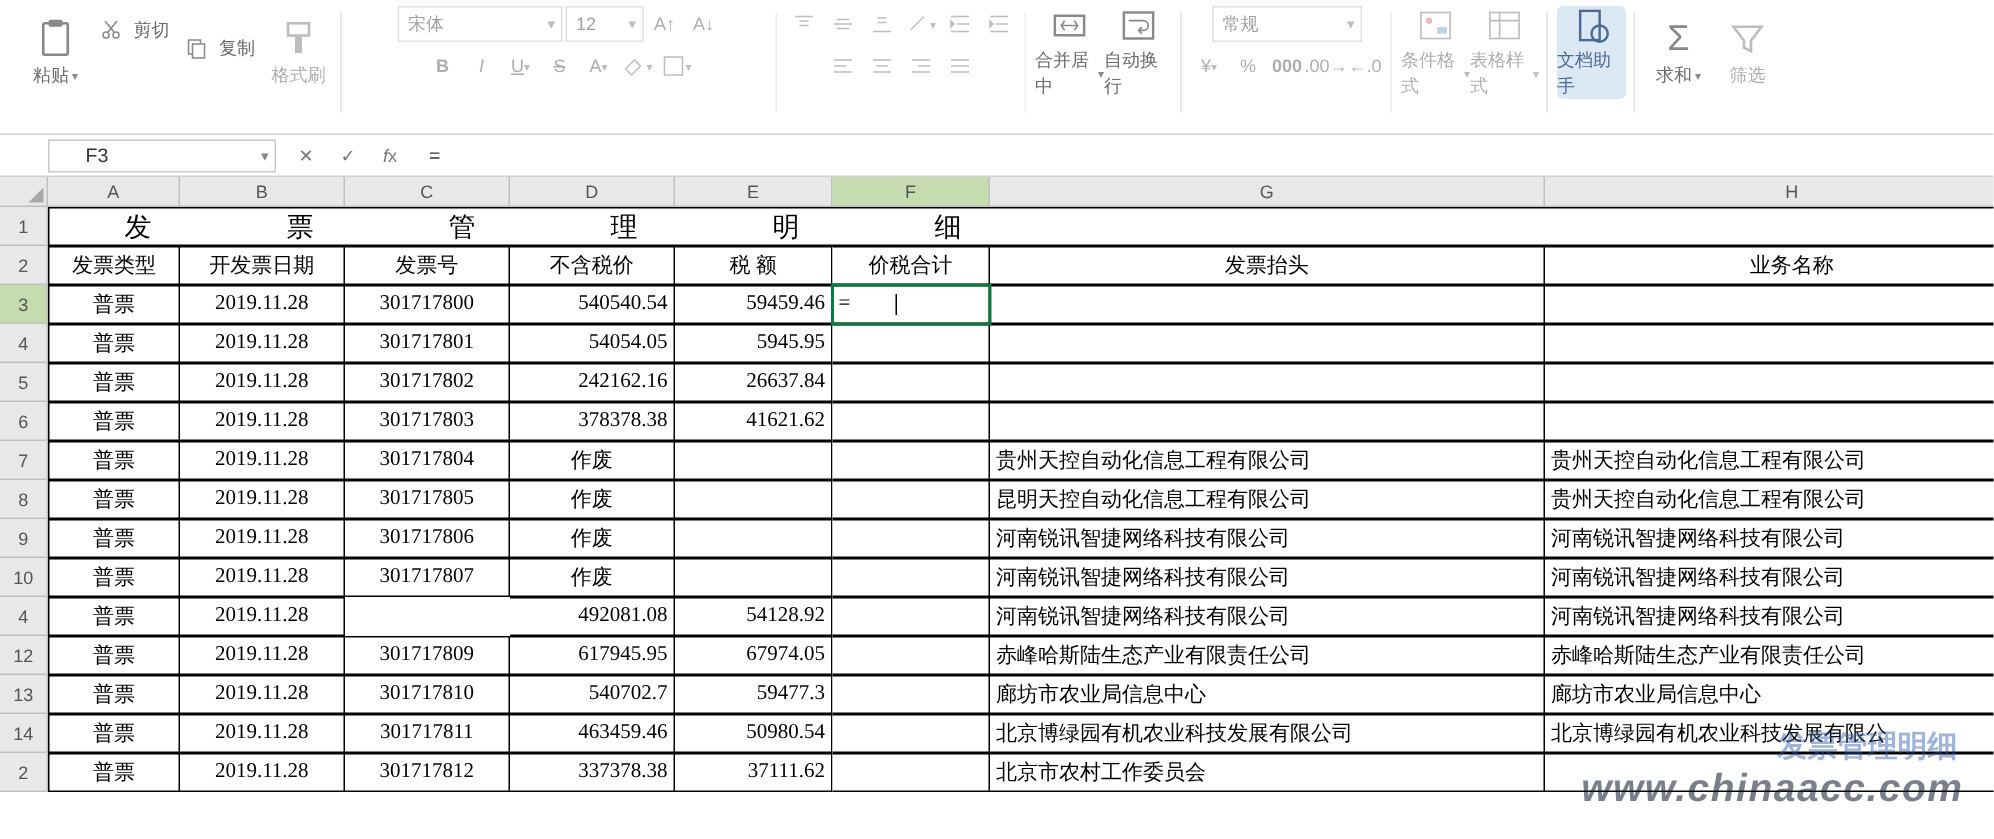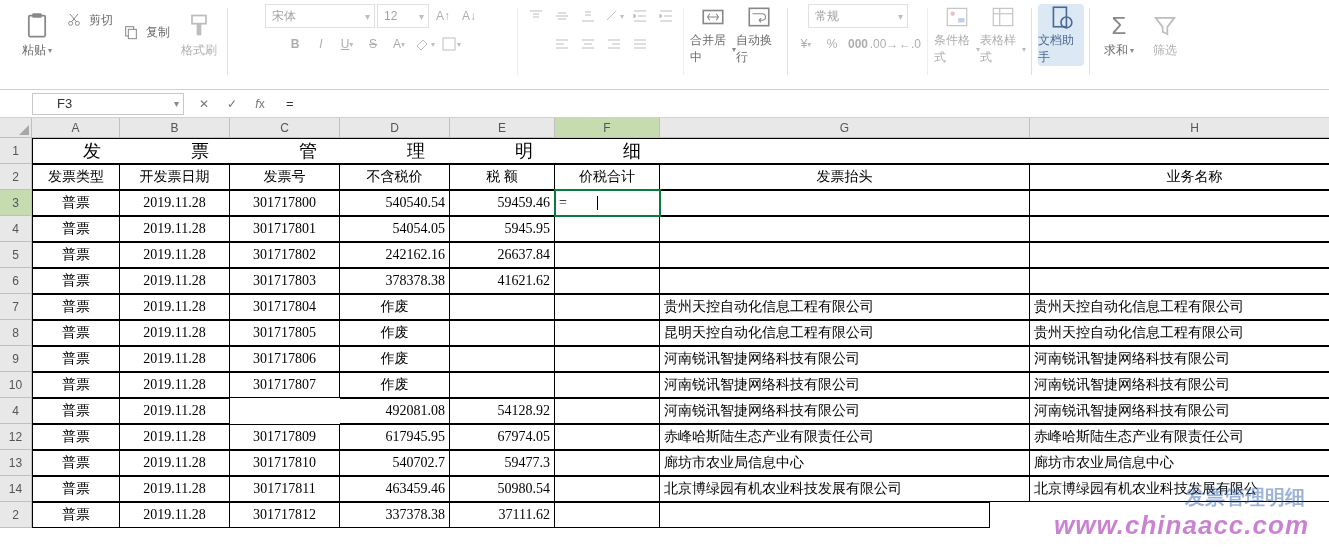--- a/index.html
+++ b/index.html
@@ -47,21 +47,21 @@
 .row { display:flex; height:26px; }
 .cell { border-right:1px solid #d4d4d4; border-bottom:1px solid #d4d4d4; height:26px; display:flex; align-items:center; padding:0 4px; font-size:14px; font-family:"SimSun","宋体",serif; color:#000; background:#fff; overflow:hidden; white-space:nowrap; }
 .cell.b { border-right:1px solid #000; border-bottom:1px solid #000; border-top:1px solid #000; }
 .row:first-child .cell.b { border-top:1px solid #000; }
 .cell.bl { border-left:1px solid #000; }
 .cell.center { justify-content:center; }
 .cell.right { justify-content:flex-end; }
 .cell.editing { outline:2px solid #0a7b3e; outline-offset:-1px; z-index:5; position:relative; }
 .titlecell { font-size:18px; letter-spacing:90px; padding-left:50px !important; font-family:"SimSun","宋体",serif; }
 
-.watermark { position:absolute; right:20px; bottom:18px; font-size:26px; font-weight:bold; font-style:italic; color:#a21caf; opacity:0.55; font-family:Arial,sans-serif; pointer-events:none; letter-spacing:1px; }
+.watermark { position:absolute; right:20px; bottom:18px; font-size:26px; font-weight:bold; font-style:italic; color:#0f172a; opacity:0.55; font-family:Arial,sans-serif; pointer-events:none; letter-spacing:1px; }
 .watermark2 { position:absolute; right:24px; bottom:48px; font-size:20px; font-weight:bold; color:#2a5aa8; opacity:0.45; font-family:"Microsoft YaHei"; pointer-events:none; }
 </style>
 </head>
 <body>
 
 <div class="ribbon">
 
   <div class="rgroup sep">
     <div style="display:flex;gap:2px;">
       <div class="bigbtn">
@@ -469,19 +469,20 @@
         <div class="cell b" style="width: 370px;">北京博绿园有机农业科技发展有限公司</div>
         <div class="cell b" style="width: 330px;">北京博绿园有机农业科技发展有限公</div>
       </div>
       <div class="row">
         <div class="cell b bl center" style="width: 88px;">普票</div>
         <div class="cell b center" style="width: 110px;">2019.11.28</div>
         <div class="cell b center" style="width: 110px;">301717812</div>
         <div class="cell b right" style="width: 110px;">337378.38</div>
         <div class="cell b right" style="width: 105px;">37111.62</div>
         <div class="cell b" style="width: 105px;"></div>
+        <div class="cell b" style="width: 370px;">北京市农村工作委员会</div>
         <div class="cell b" style="width: 330px;"></div>
       </div>
     </div>
 </div>
 
 <div class="watermark2">发票管理明细</div>
 <div class="watermark">www.chinaacc.com</div>
 
 </body></html>

